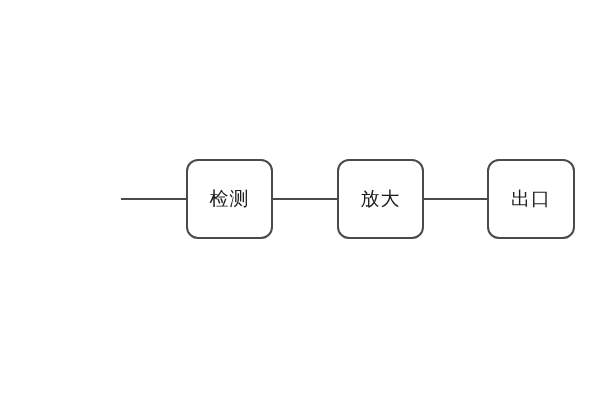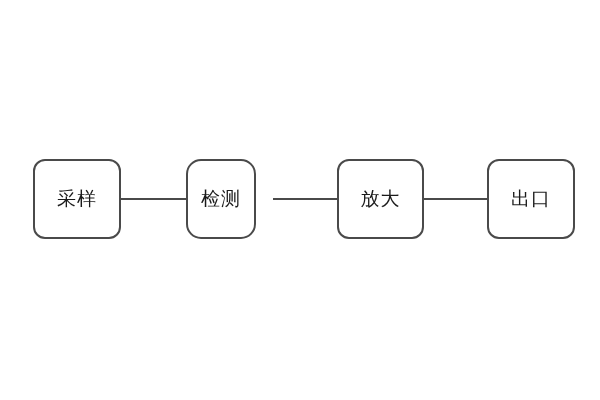--- a/index.html
+++ b/index.html
@@ -29,41 +29,38 @@
     align-items: center;
     justify-content: center;
   }
   .node span {
     font-size: 19px;
     color: var(--text, #1a1a1a);
     letter-spacing: 1px;
     white-space: nowrap;
   }
   .node-0 { left: 33px; }
-  .node-1 { left: 186px; width: 70px; border-radius: 15px; }
+  .node-1 { left: 186px; width: 87px; }
   .node-2 { left: 337px; width: 87px; text-align: right; }
   .node-3 { left: 487px; }
   .connector {
     position: absolute;
     top: 198px;
     height: 2px;
     background: var(--connector, #4a4a4a);
   }
   .connector-0 { left: 121px; width: 65px; }
   .connector-1 { left: 273px; width: 64px; }
   .connector-2 { left: 424px; width: 63px; }
 </style>
 </head>
 <body>
 
 <div class="diagram">
 
-  <div class="node node-0">
-    <span>采样</span>
-  </div>
 
   <div class="connector connector-0"></div>
 
   <div class="node node-1">
     <span>检测</span>
   </div>
 
   <div class="connector connector-1"></div>
 
   <div class="node node-2">

